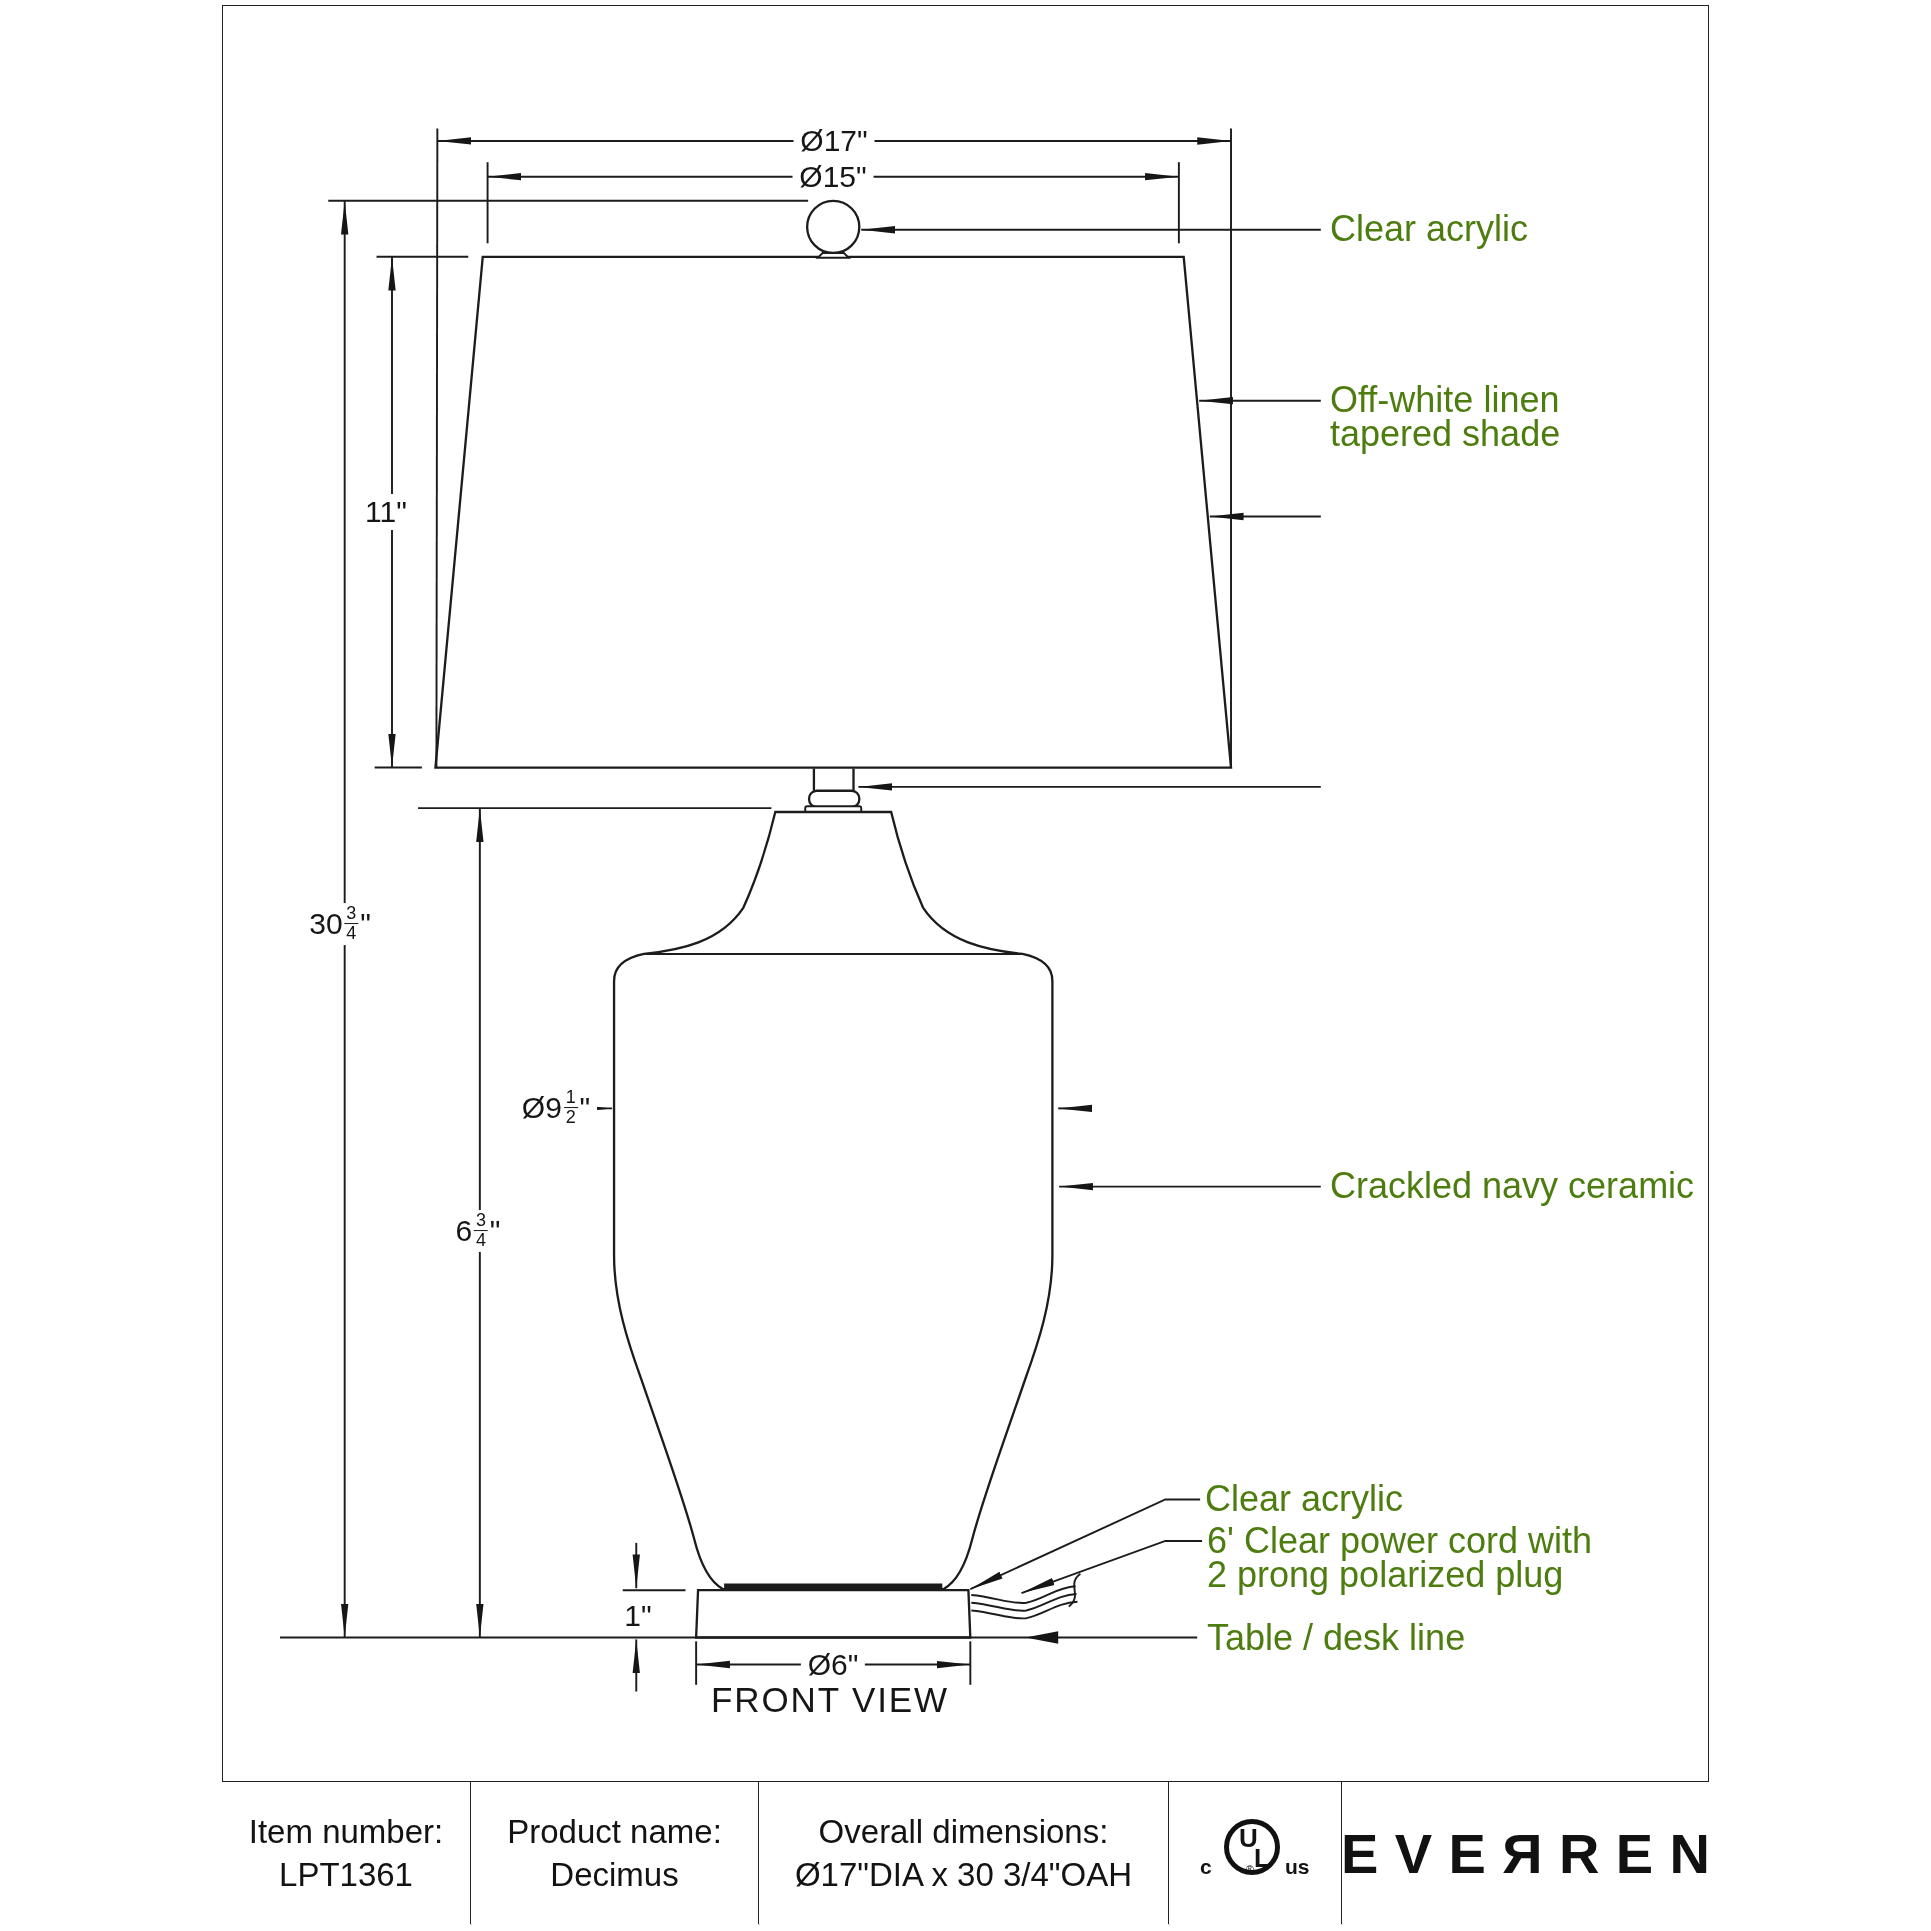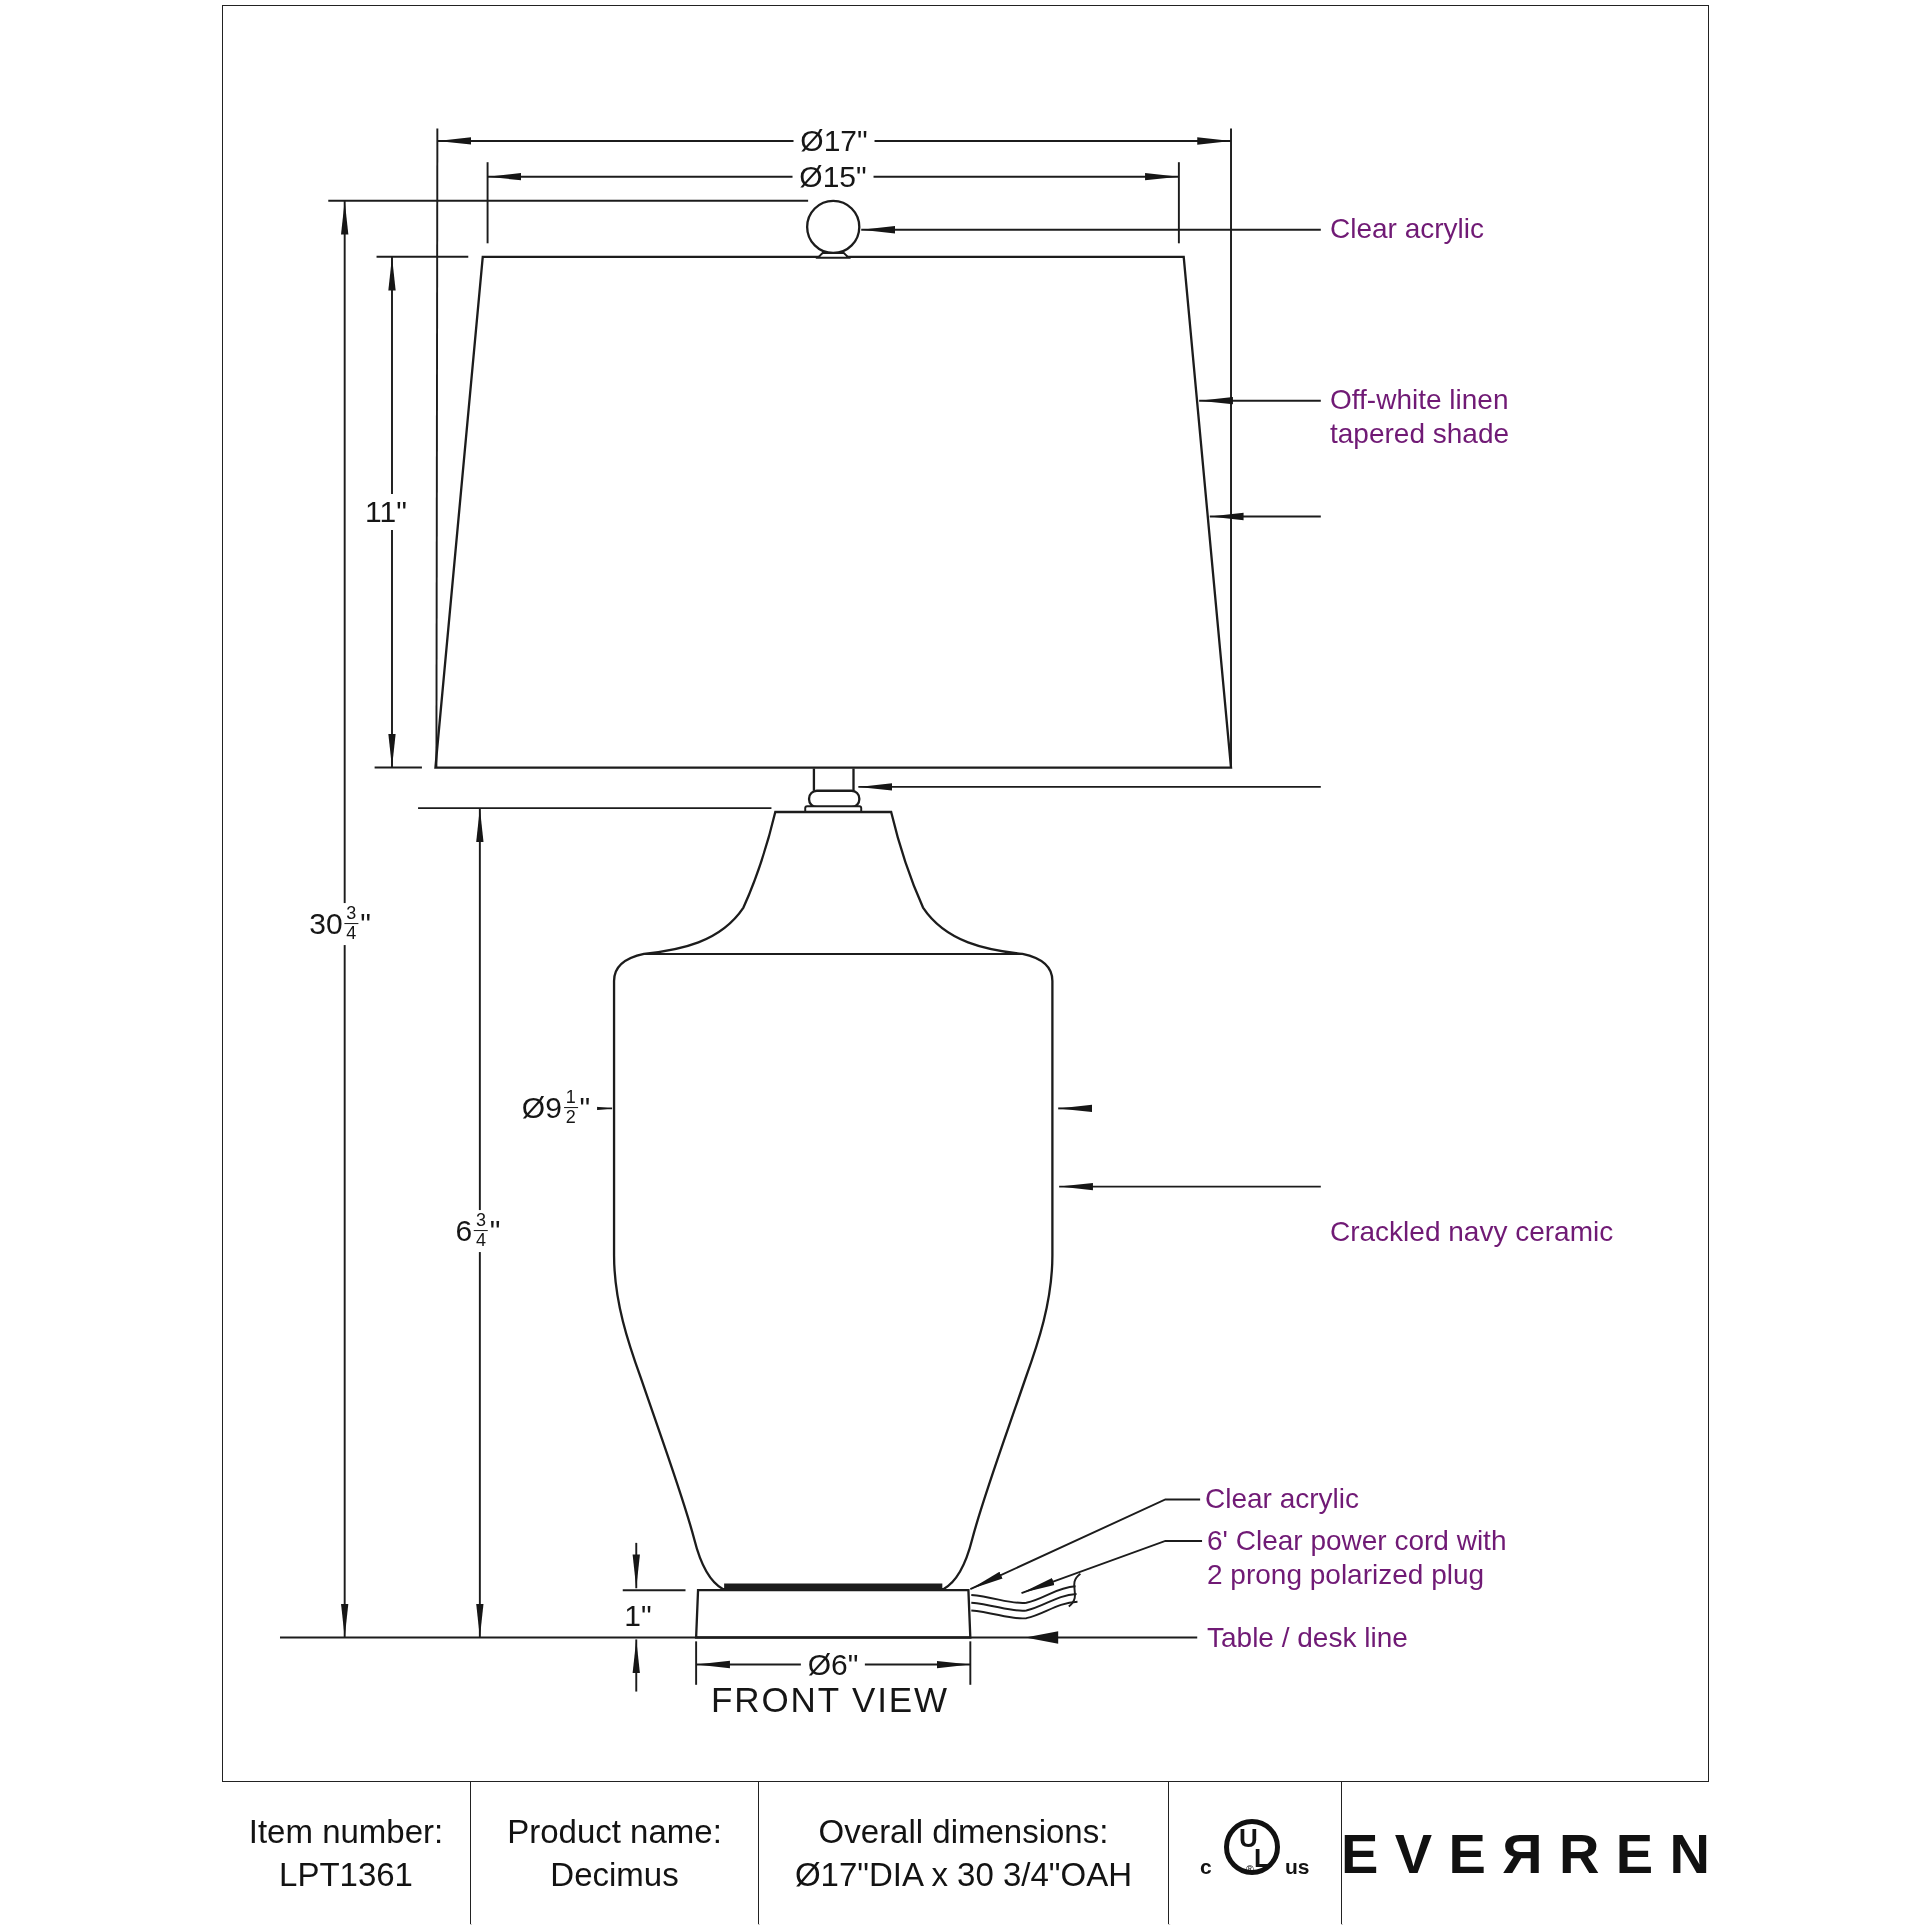--- a/index.html
+++ b/index.html
@@ -10,21 +10,21 @@
   svg.draw{position:absolute;left:0;top:0;}
   
   .dim{position:absolute;transform:translate(-50%,-50%);background:#fff;
        padding:1px 6.8px;font-size:30px;color:#161616;white-space:nowrap;
        display:flex;align-items:center;z-index:5;}
   .frac{display:inline-flex;flex-direction:column;align-items:center;
         font-size:0.60em;line-height:1.08;margin:0 1.9px;}
   .frac .fn{border-bottom:1.9px solid #161616;padding:0 1.9px 0px;}
   .frac .fd{padding-top:0px;}
   
-  .lbl{position:absolute;font-size:28px;line-height:34px;color:#701a75;
+  .lbl{position:absolute;font-size:36px;line-height:34px;color:#4d7c0f;
        white-space:nowrap;z-index:4;}
   .caption{position:absolute;transform:translate(-50%,-50%);font-size:35px;
            letter-spacing:1.9px;color:#161616;white-space:nowrap;z-index:4;}
   
   .footer{position:absolute;left:222px;top:1781px;width:1487px;height:143px;
           display:flex;border-top:1.9px solid #222;box-sizing:border-box;background:#fff;z-index:6;justify-content:space-between;}
   .fcell{border-right:1.9px solid #222;display:flex;flex-direction:column;
          justify-content:center;align-items:center;font-size:33px;line-height:43px;
          box-sizing:border-box;text-align:center;}
   .fcell:last-child{border-right:none;}
@@ -186,21 +186,21 @@
 
   <div class="caption" style="left:830px;top:1700px">FRONT VIEW</div>
 
   <div class="lbl" style="left:1330px;top:212px">
     <div>Clear acrylic</div>
   </div>
   <div class="lbl" style="left:1330px;top:383px">
     <div>Off-white linen</div>
     <div>tapered shade</div>
   </div>
-  <div class="lbl" style="left:1330px;top:1215px">
+  <div class="lbl" style="left:1330px;top:1169px">
     <div>Crackled navy ceramic</div>
   </div>
   <div class="lbl" style="left:1205px;top:1482px">
     <div>Clear acrylic</div>
   </div>
   <div class="lbl" style="left:1207px;top:1524px">
     <div>6' Clear power cord with</div>
     <div>2 prong polarized plug</div>
   </div>
   <div class="lbl" style="left:1207px;top:1621px">

